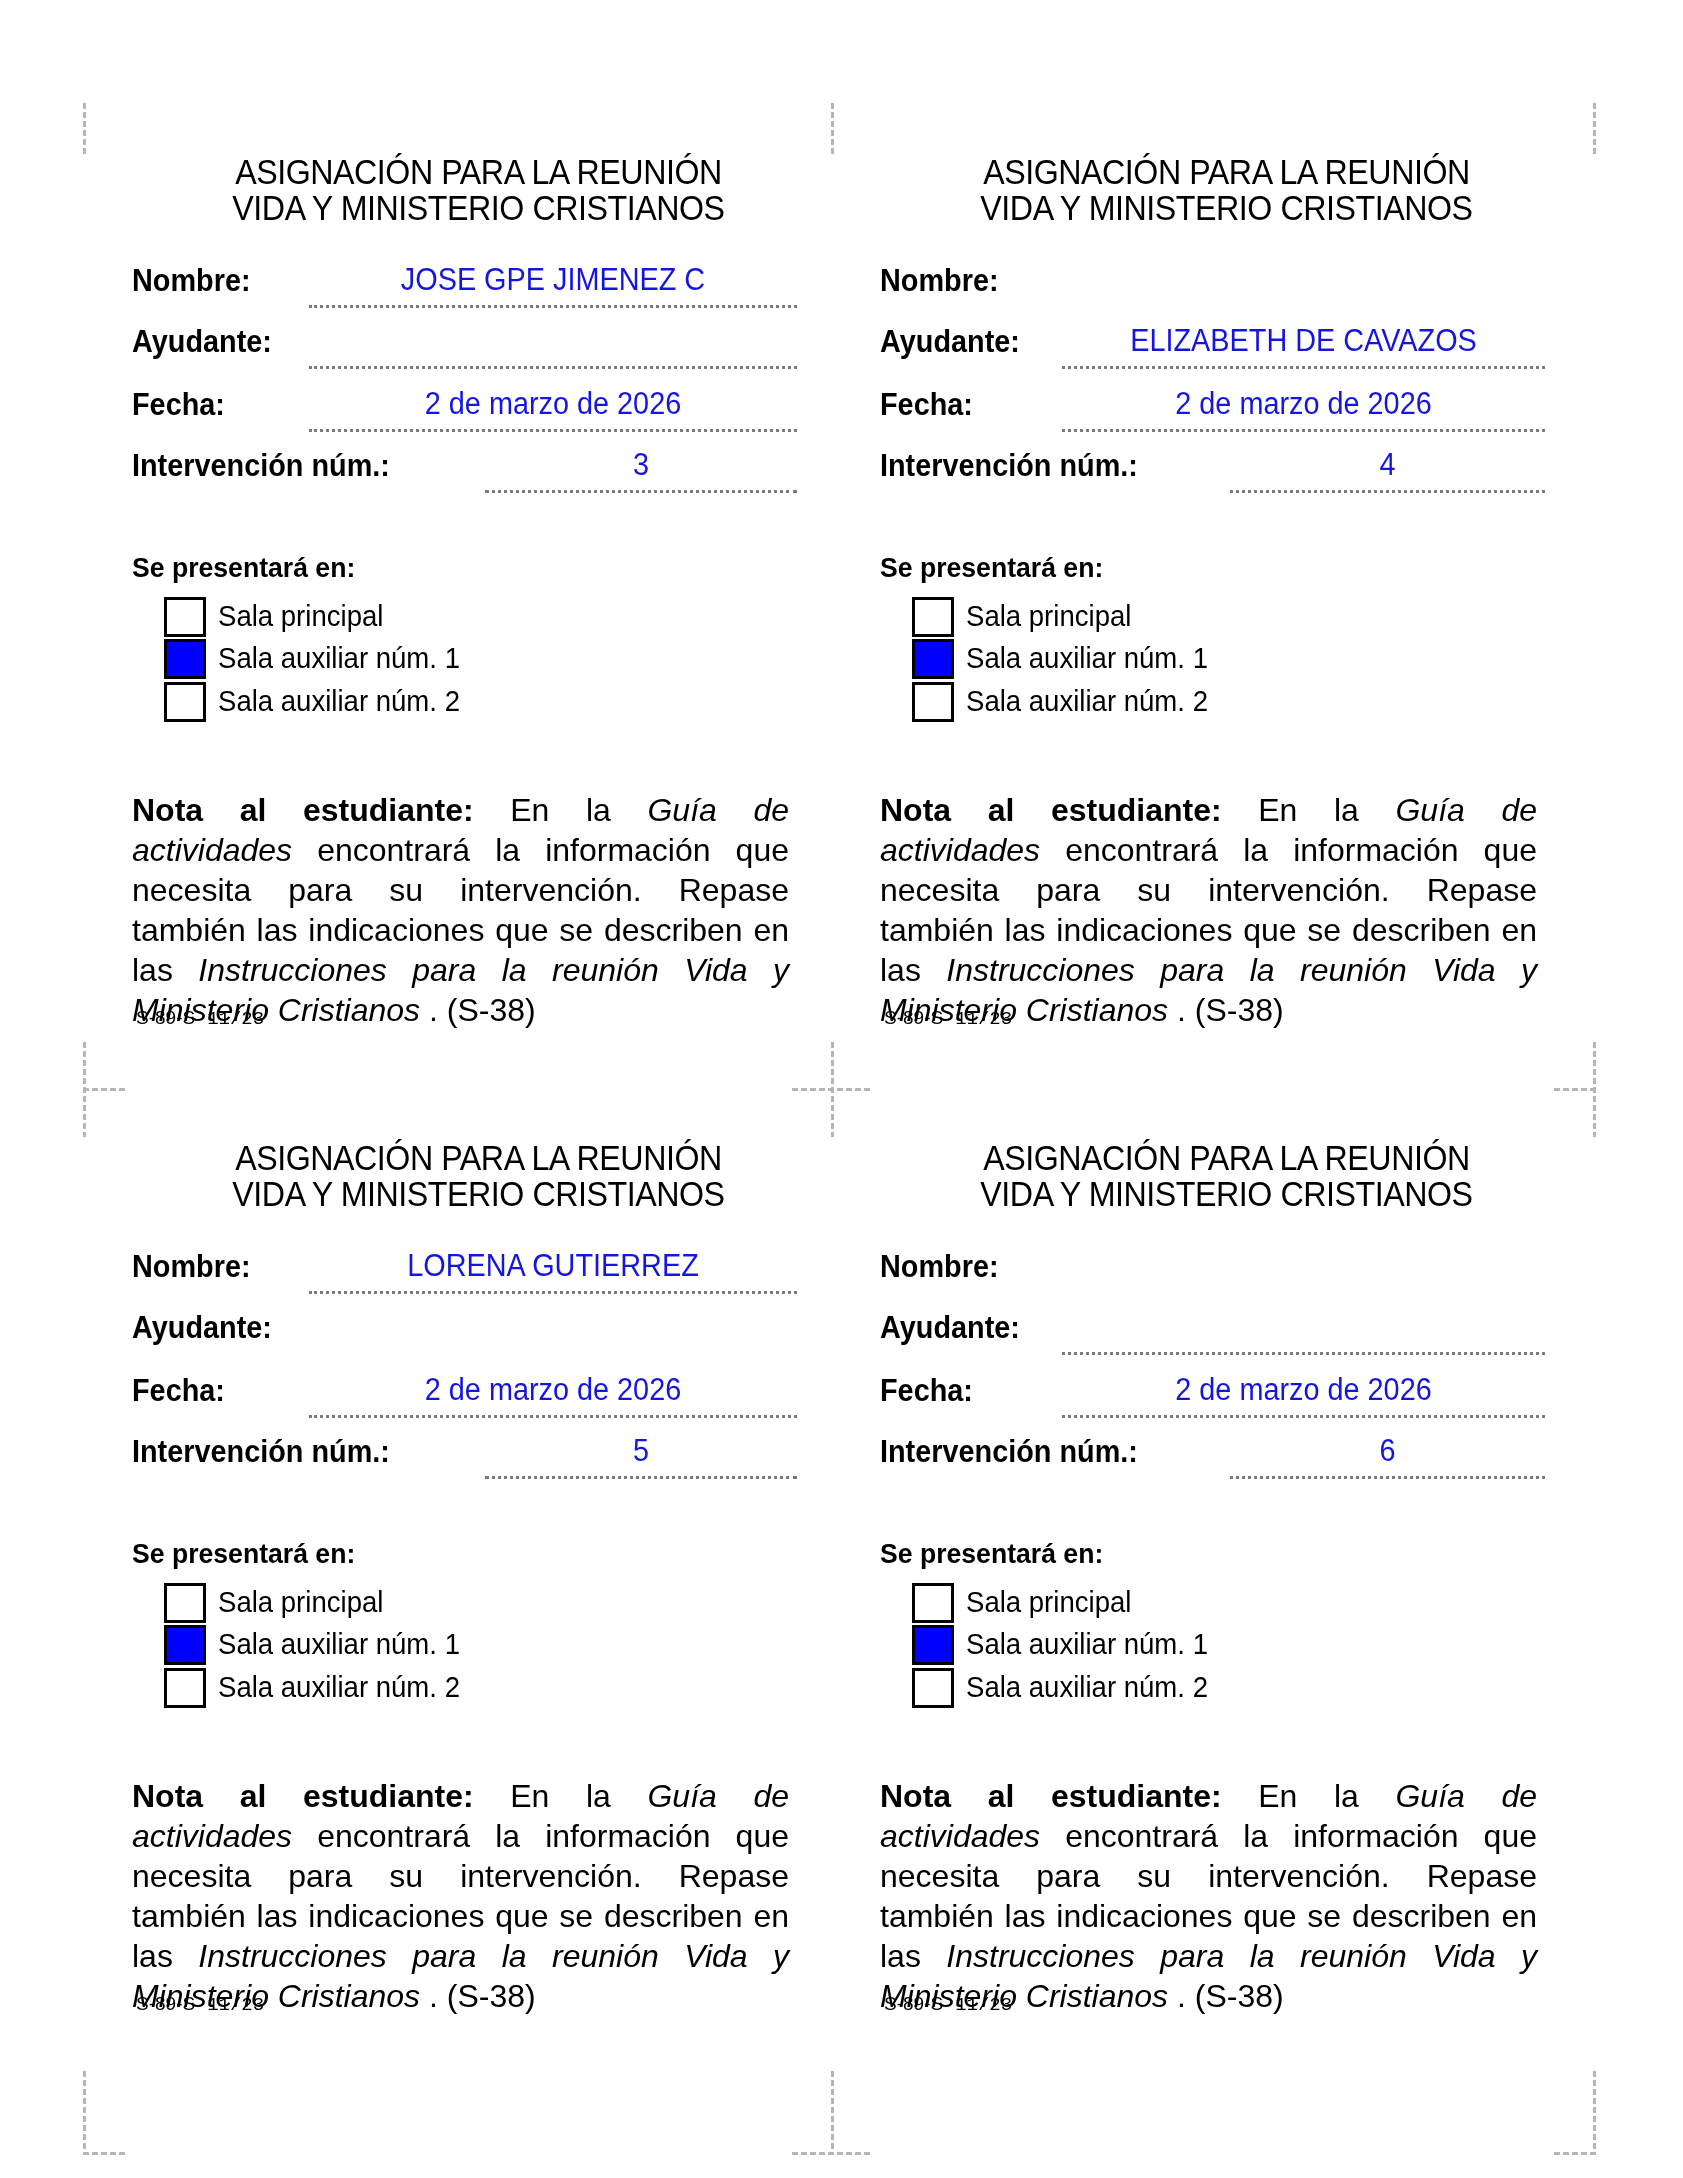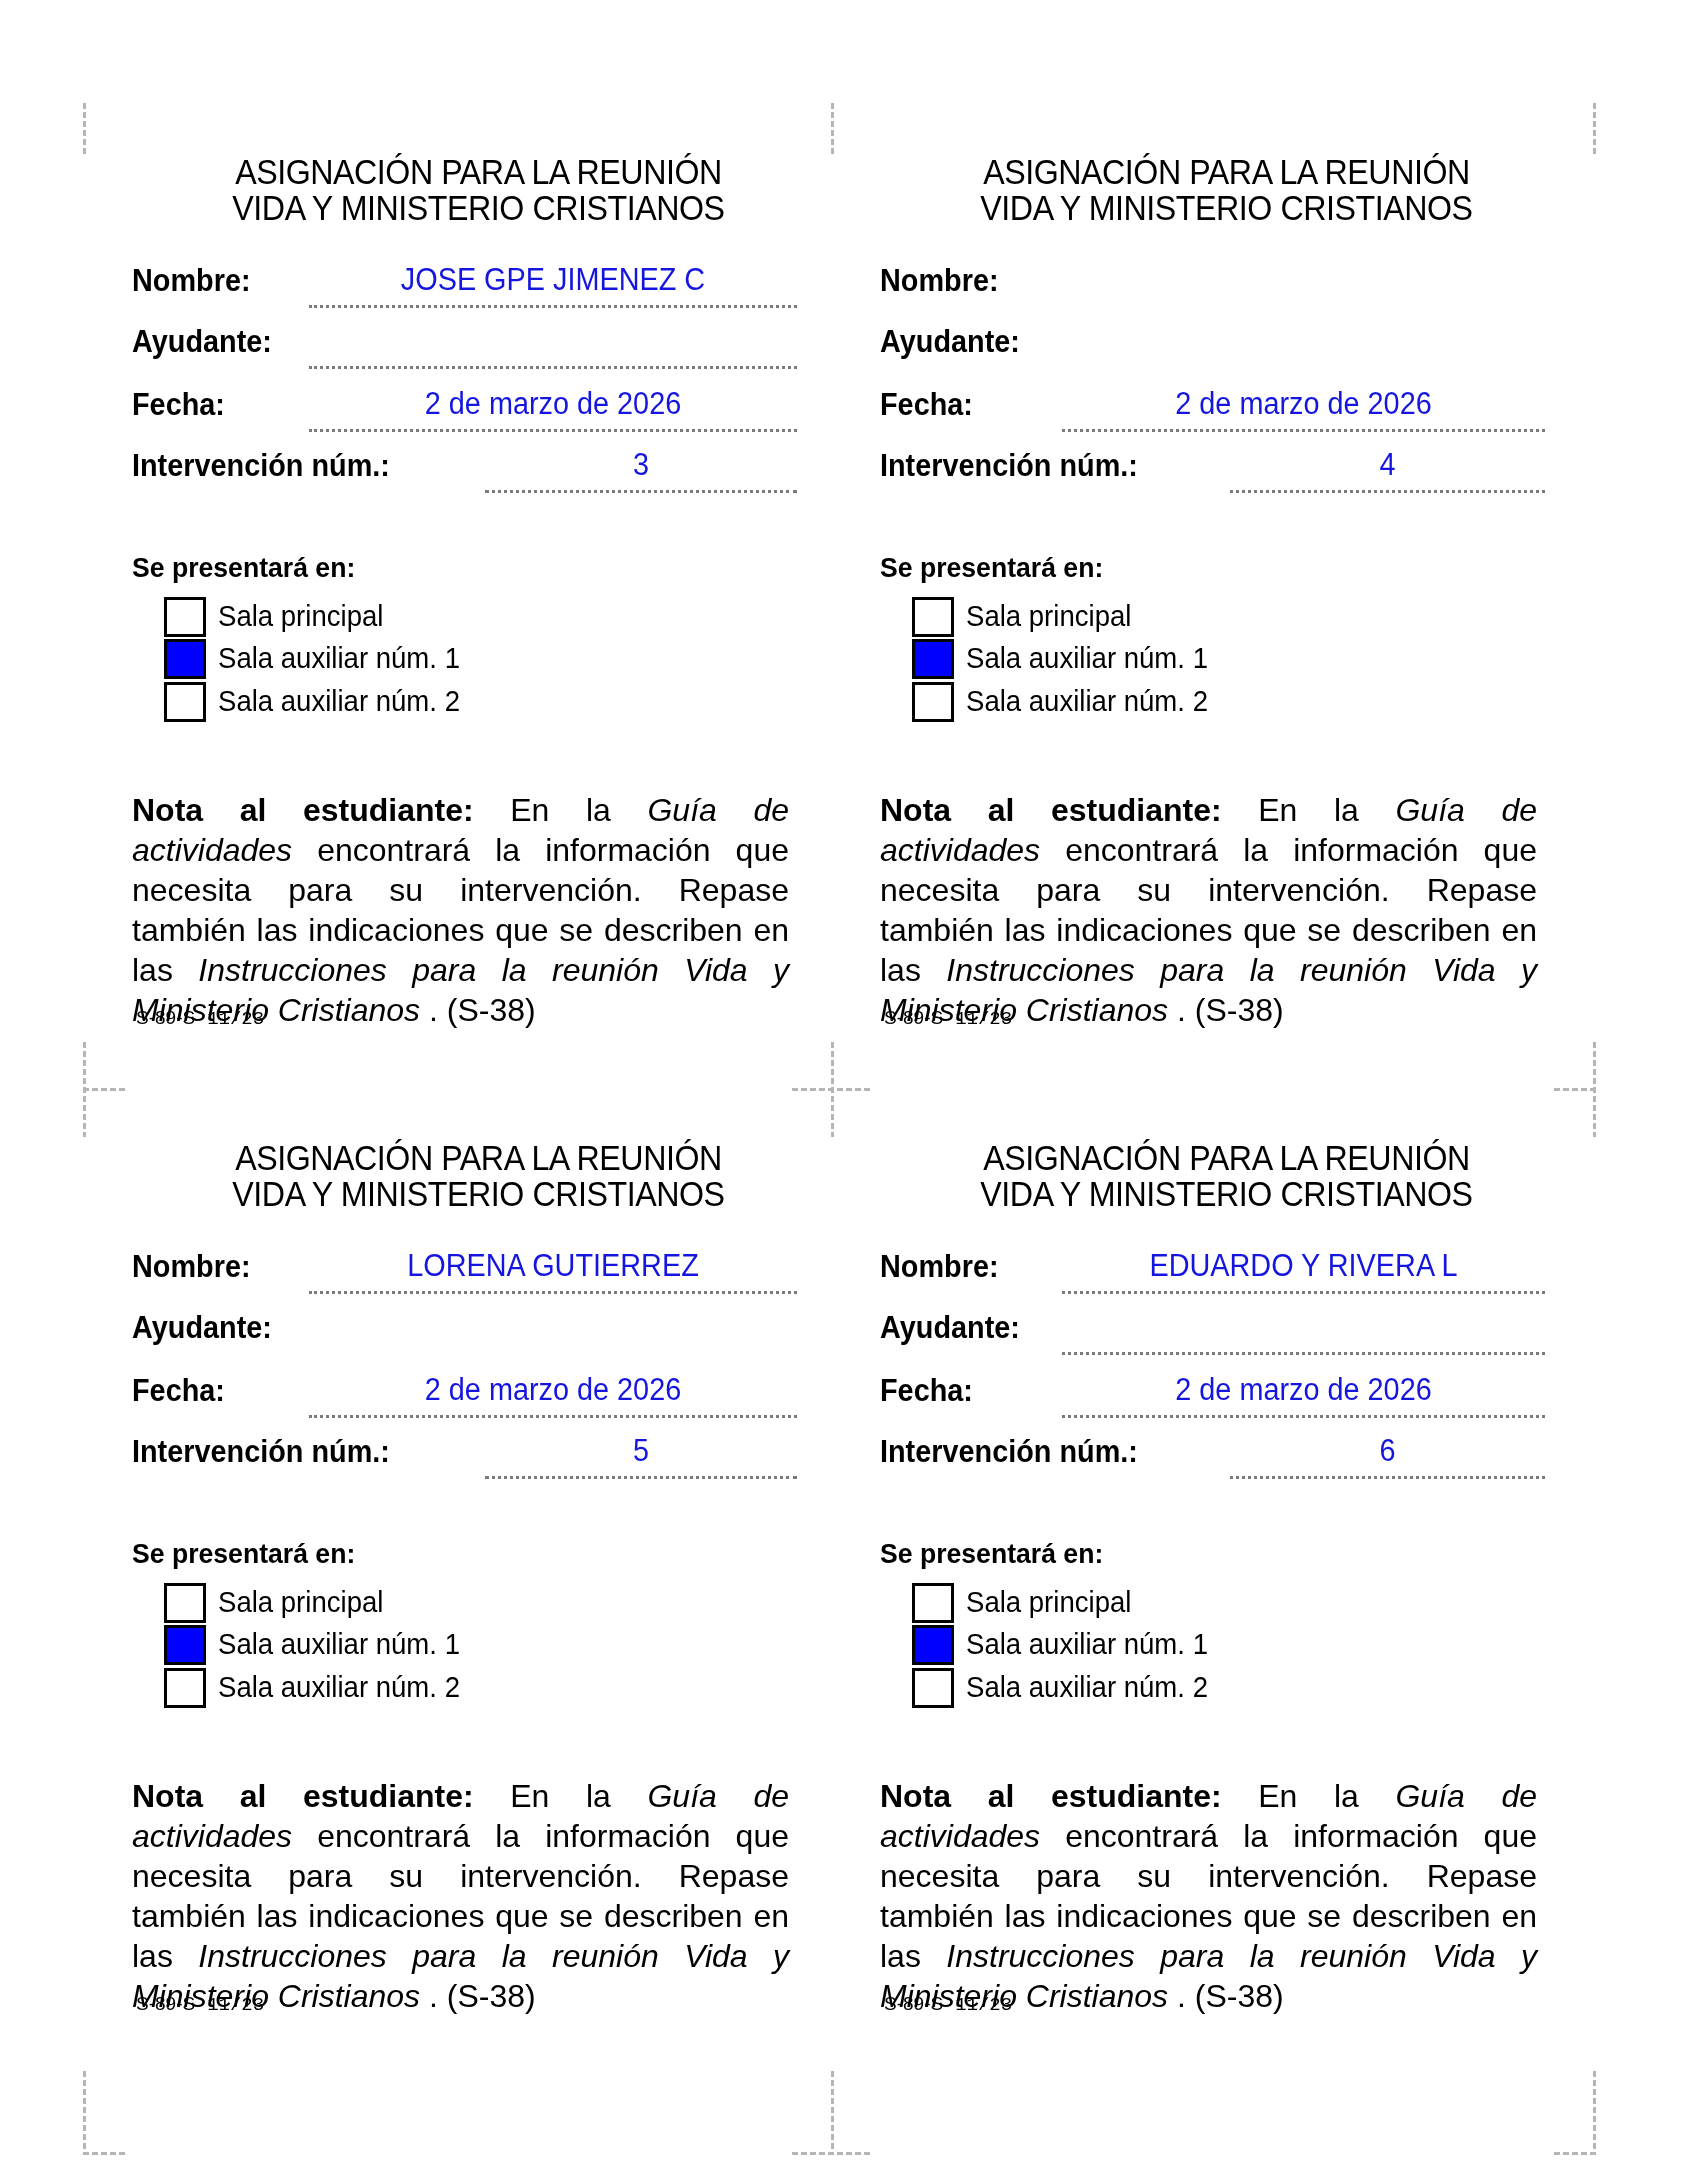--- a/index.html
+++ b/index.html
@@ -137,20 +137,23 @@
 <div class="card" style="left:880px;top:154px;">
   <div class="title">
     <span class="line">ASIGNACIÓN PARA LA REUNIÓN</span>
     <span class="line">VIDA Y MINISTERIO CRISTIANOS</span>
   </div>
   <div class="field wide" style="top:114px;">
     <span class="label">Nombre:</span>
   </div>
   <div class="field wide" style="top:175px;">
     <span class="label">Ayudante:</span>
+    <div class="value-wrap" style="left:182px;">
+        <span class="value">ELIZABETH DE CAVAZOS</span>
+      </div>
   </div>
   <div class="field wide" style="top:238px;">
     <span class="label">Fecha:</span>
     <div class="value-wrap" style="left:182px;">
         <span class="value">2 de marzo de 2026</span>
       </div>
   </div>
   <div class="field narrow" style="top:299px;">
     <span class="label">Intervención núm.:</span>
     <div class="value-wrap" style="left:350px;">
@@ -229,23 +232,20 @@
   </div>
 </div>
 
 <div class="card" style="left:880px;top:1140px;">
   <div class="title">
     <span class="line">ASIGNACIÓN PARA LA REUNIÓN</span>
     <span class="line">VIDA Y MINISTERIO CRISTIANOS</span>
   </div>
   <div class="field wide" style="top:114px;">
     <span class="label">Nombre:</span>
-    <div class="value-wrap" style="left:182px;">
-        <span class="value">EDUARDO Y RIVERA L</span>
-      </div>
   </div>
   <div class="field wide" style="top:175px;">
     <span class="label">Ayudante:</span>
     <div class="value-wrap" style="left:182px;">
         <span class="value"></span>
       </div>
   </div>
   <div class="field wide" style="top:238px;">
     <span class="label">Fecha:</span>
     <div class="value-wrap" style="left:182px;">

